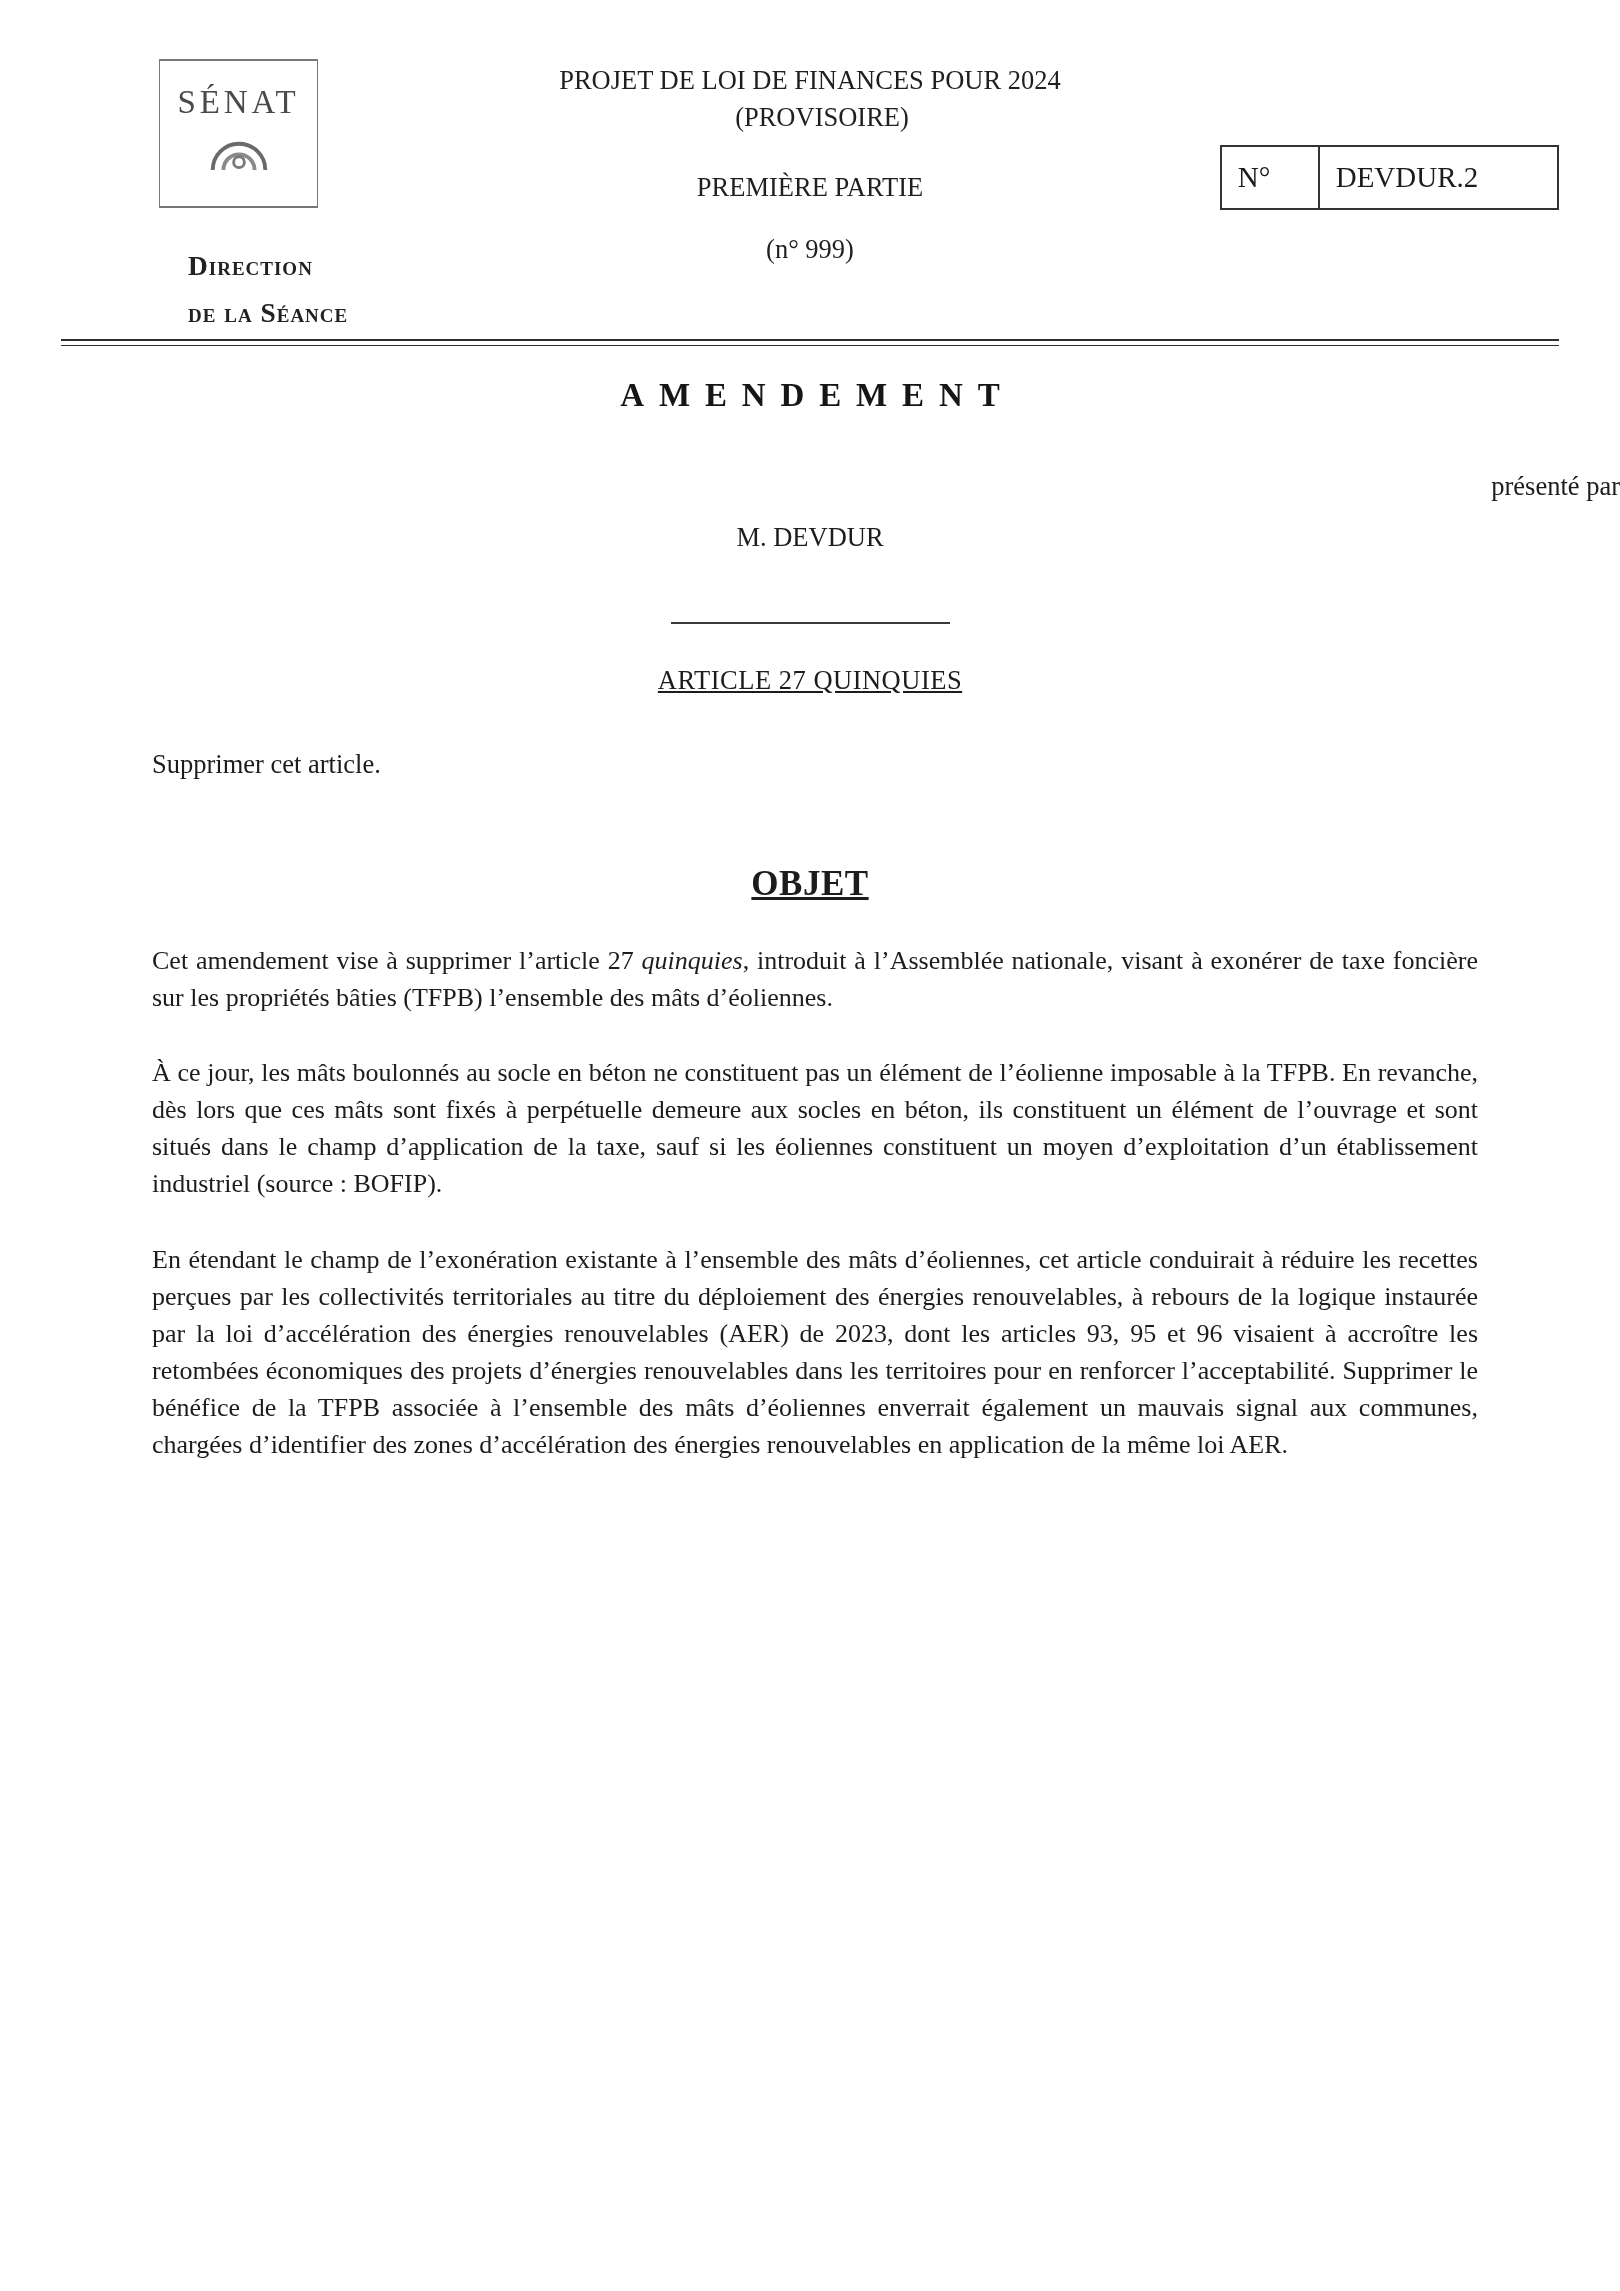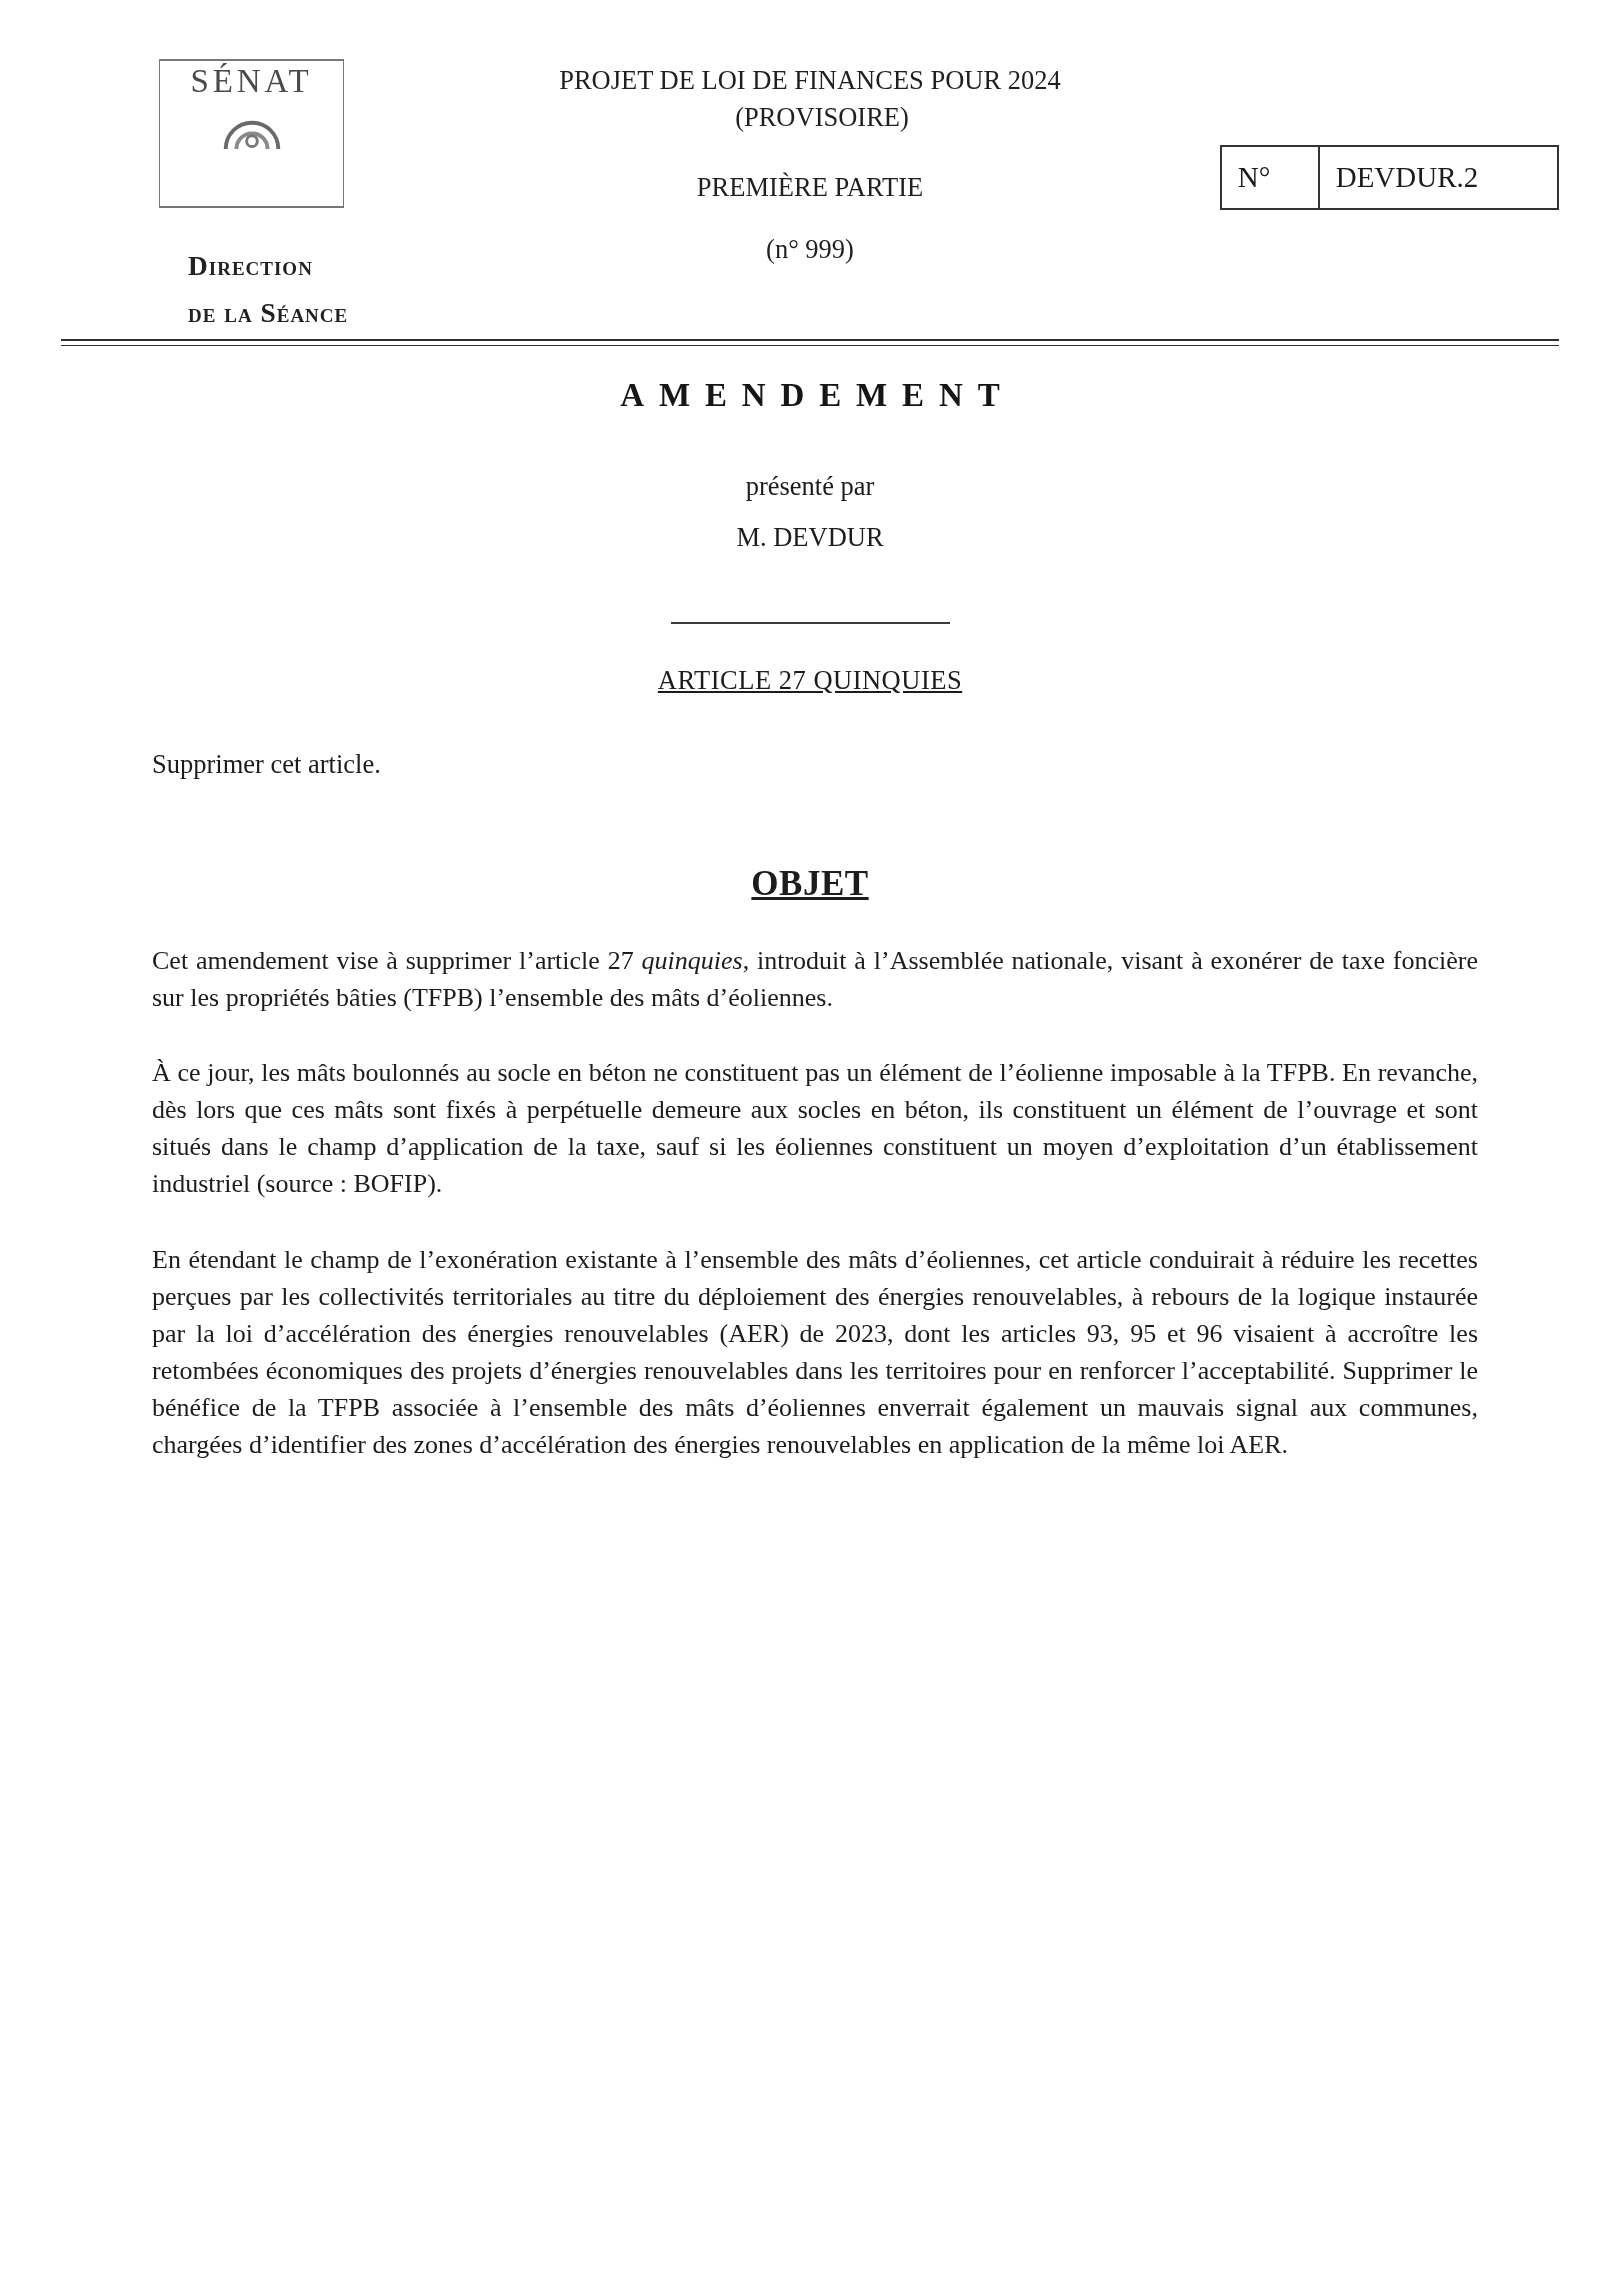--- a/index.html
+++ b/index.html
@@ -13,27 +13,27 @@
     color: #1c1c1c;
     font-family: "Liberation Serif", "DejaVu Serif", serif;
     overflow: hidden;
   }
 
   
   .logo-box {
     position: absolute;
     left: 159px;
     top: 59px;
-    width: 185px;
+    width: 159px;
     height: 149px;
     border: 1px solid #777;
     border-top-width: 2px;
     border-bottom-width: 2px;
     text-align: center;
-    padding-top: 2px;
+    padding-top: 23px;
   }
   .logo-text {
     font-size: 33px;
     letter-spacing: 3.9px;
     color: #4a4a4a;
   }
   .logo-seal { display: block; margin: 3.9px auto 0; }
 
   .direction-block {
     position: absolute;
@@ -96,21 +96,21 @@
     right: 0;
   }
   .amendment-title {
     text-align: center;
     font-size: 33px;
     font-weight: bold;
     letter-spacing: 0.45em;
     padding-left: 0.45em;
     color: #161616;
   }
-  .presented-by { text-align: center; font-size: 26.5px; margin-top: 57px; }
+  .presented-by { text-align: right; font-size: 26.5px; margin-top: 57px; }
   .author       { text-align: center; font-size: 26.5px; margin-top: 19.6px; }
 
   .separator {
     width: 279px;
     margin: 69px auto 0;
     border-top: 2px solid #3a3a3a;
   }
 
   .article-heading {
     text-align: center;

